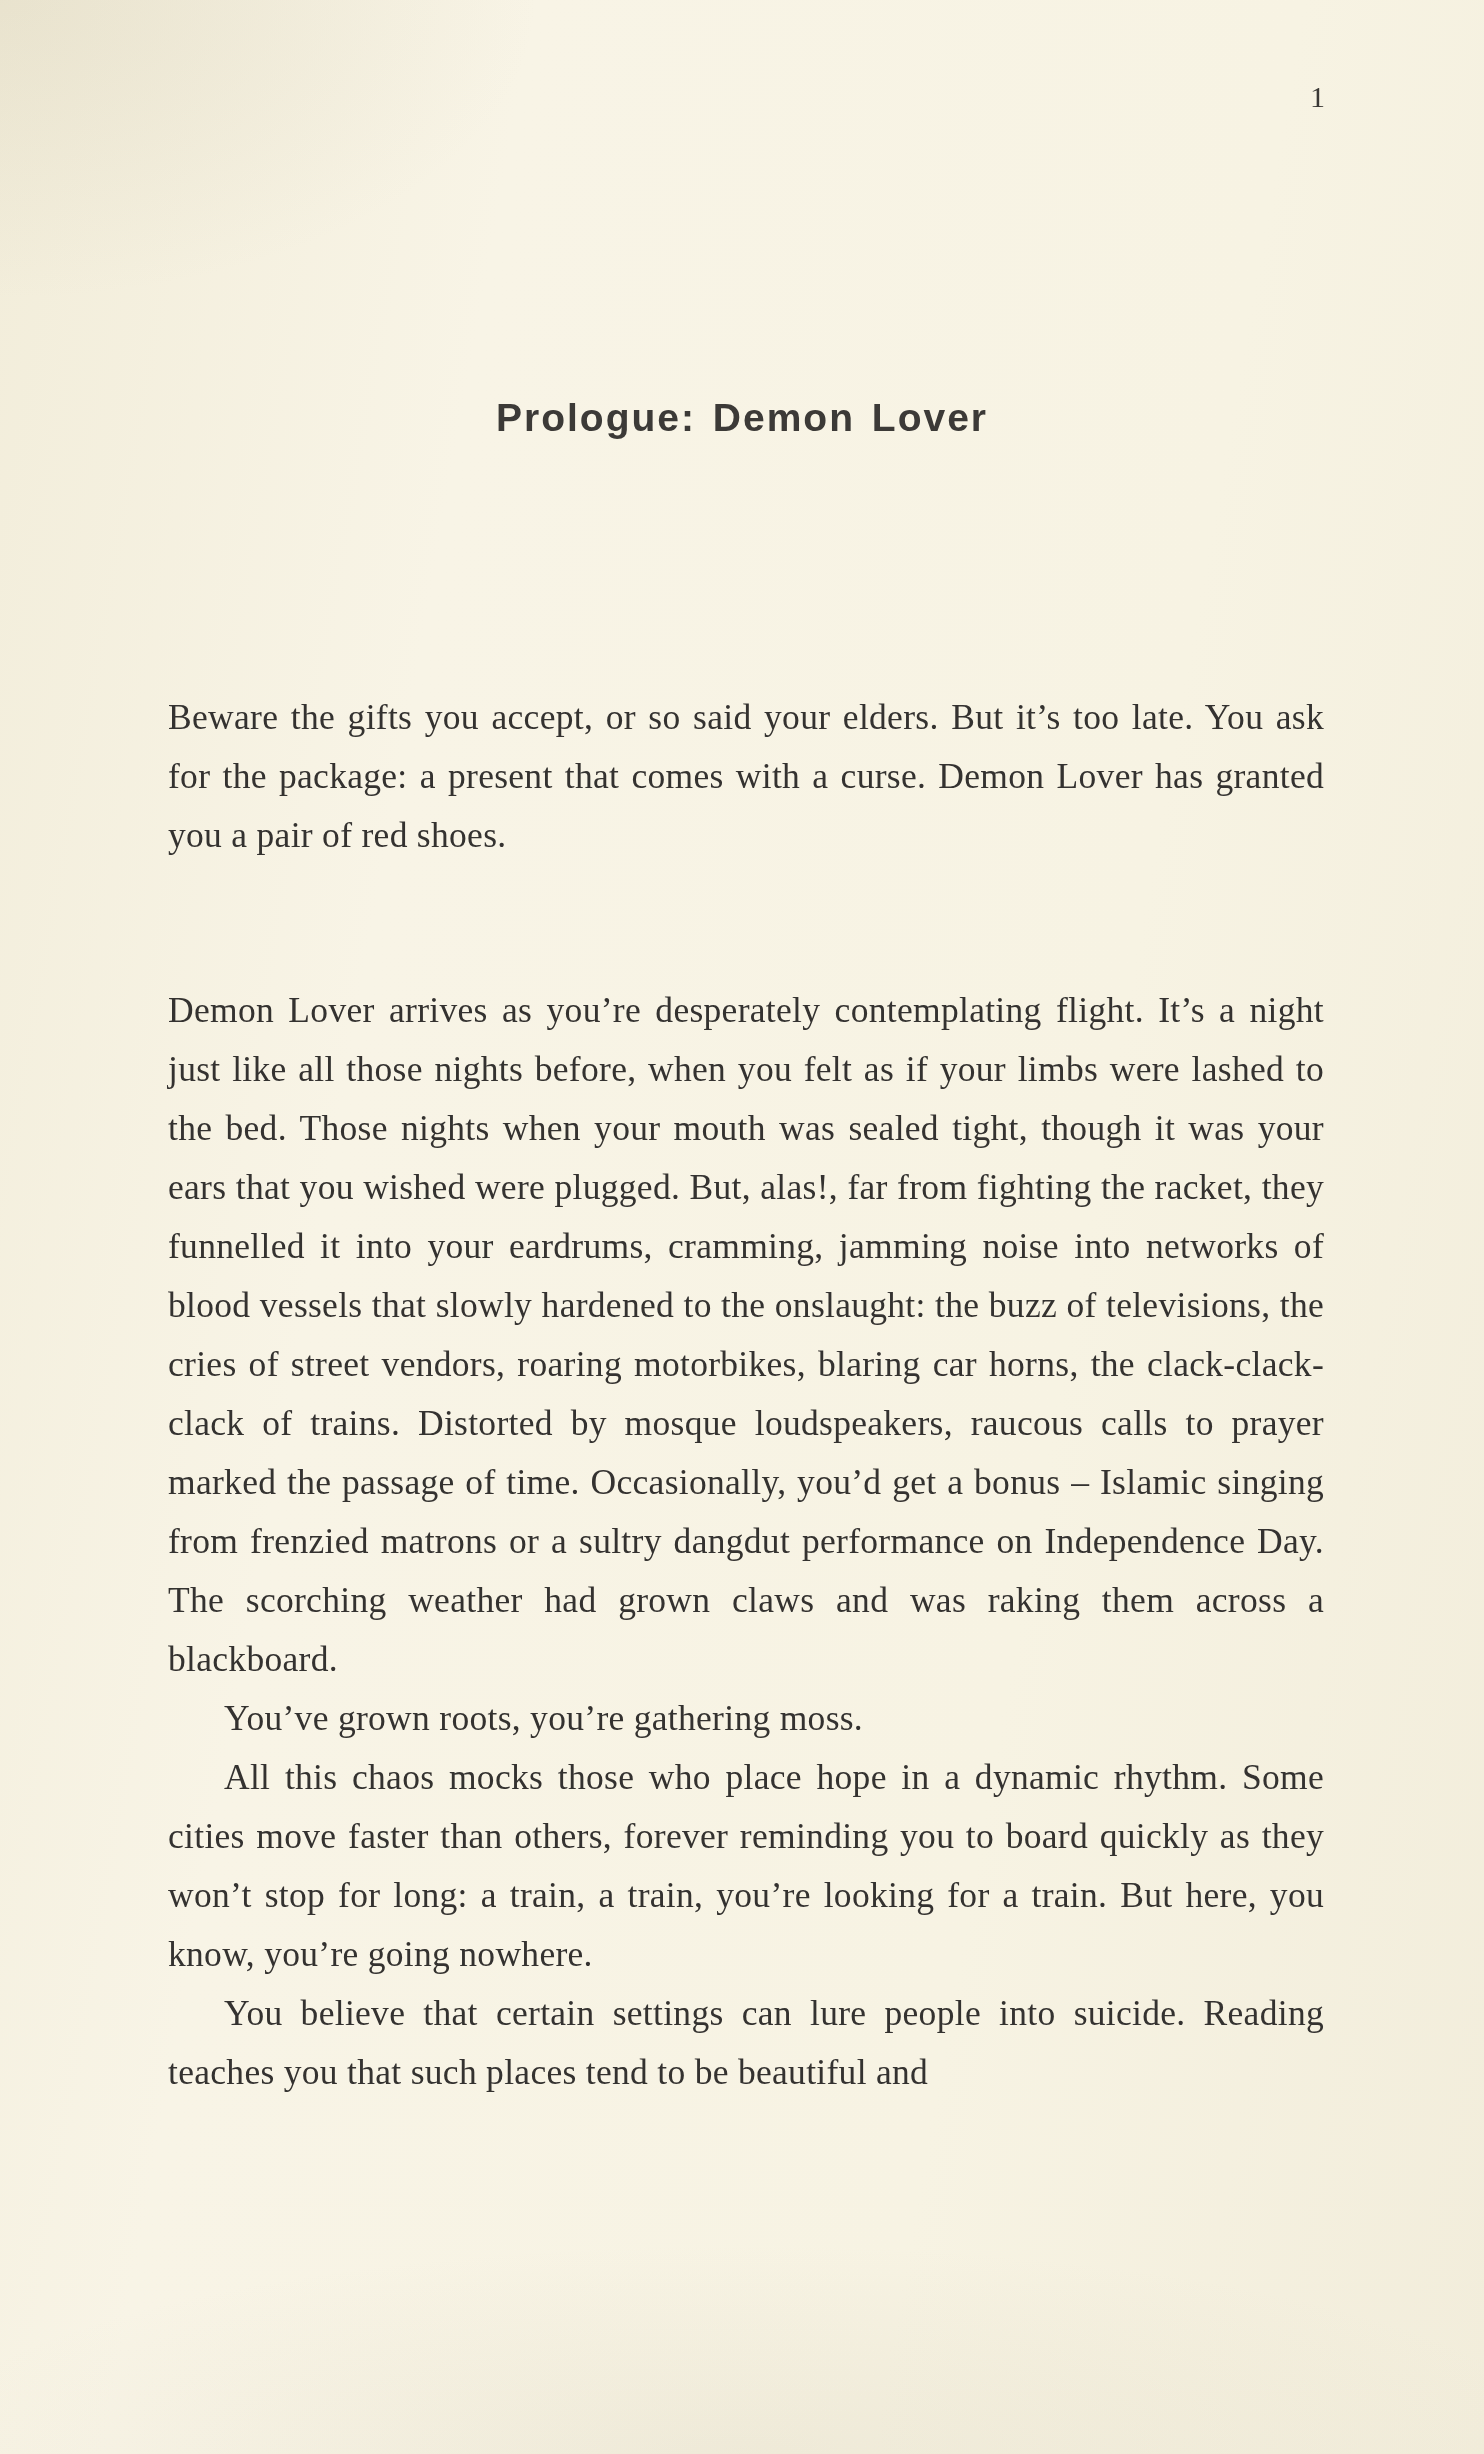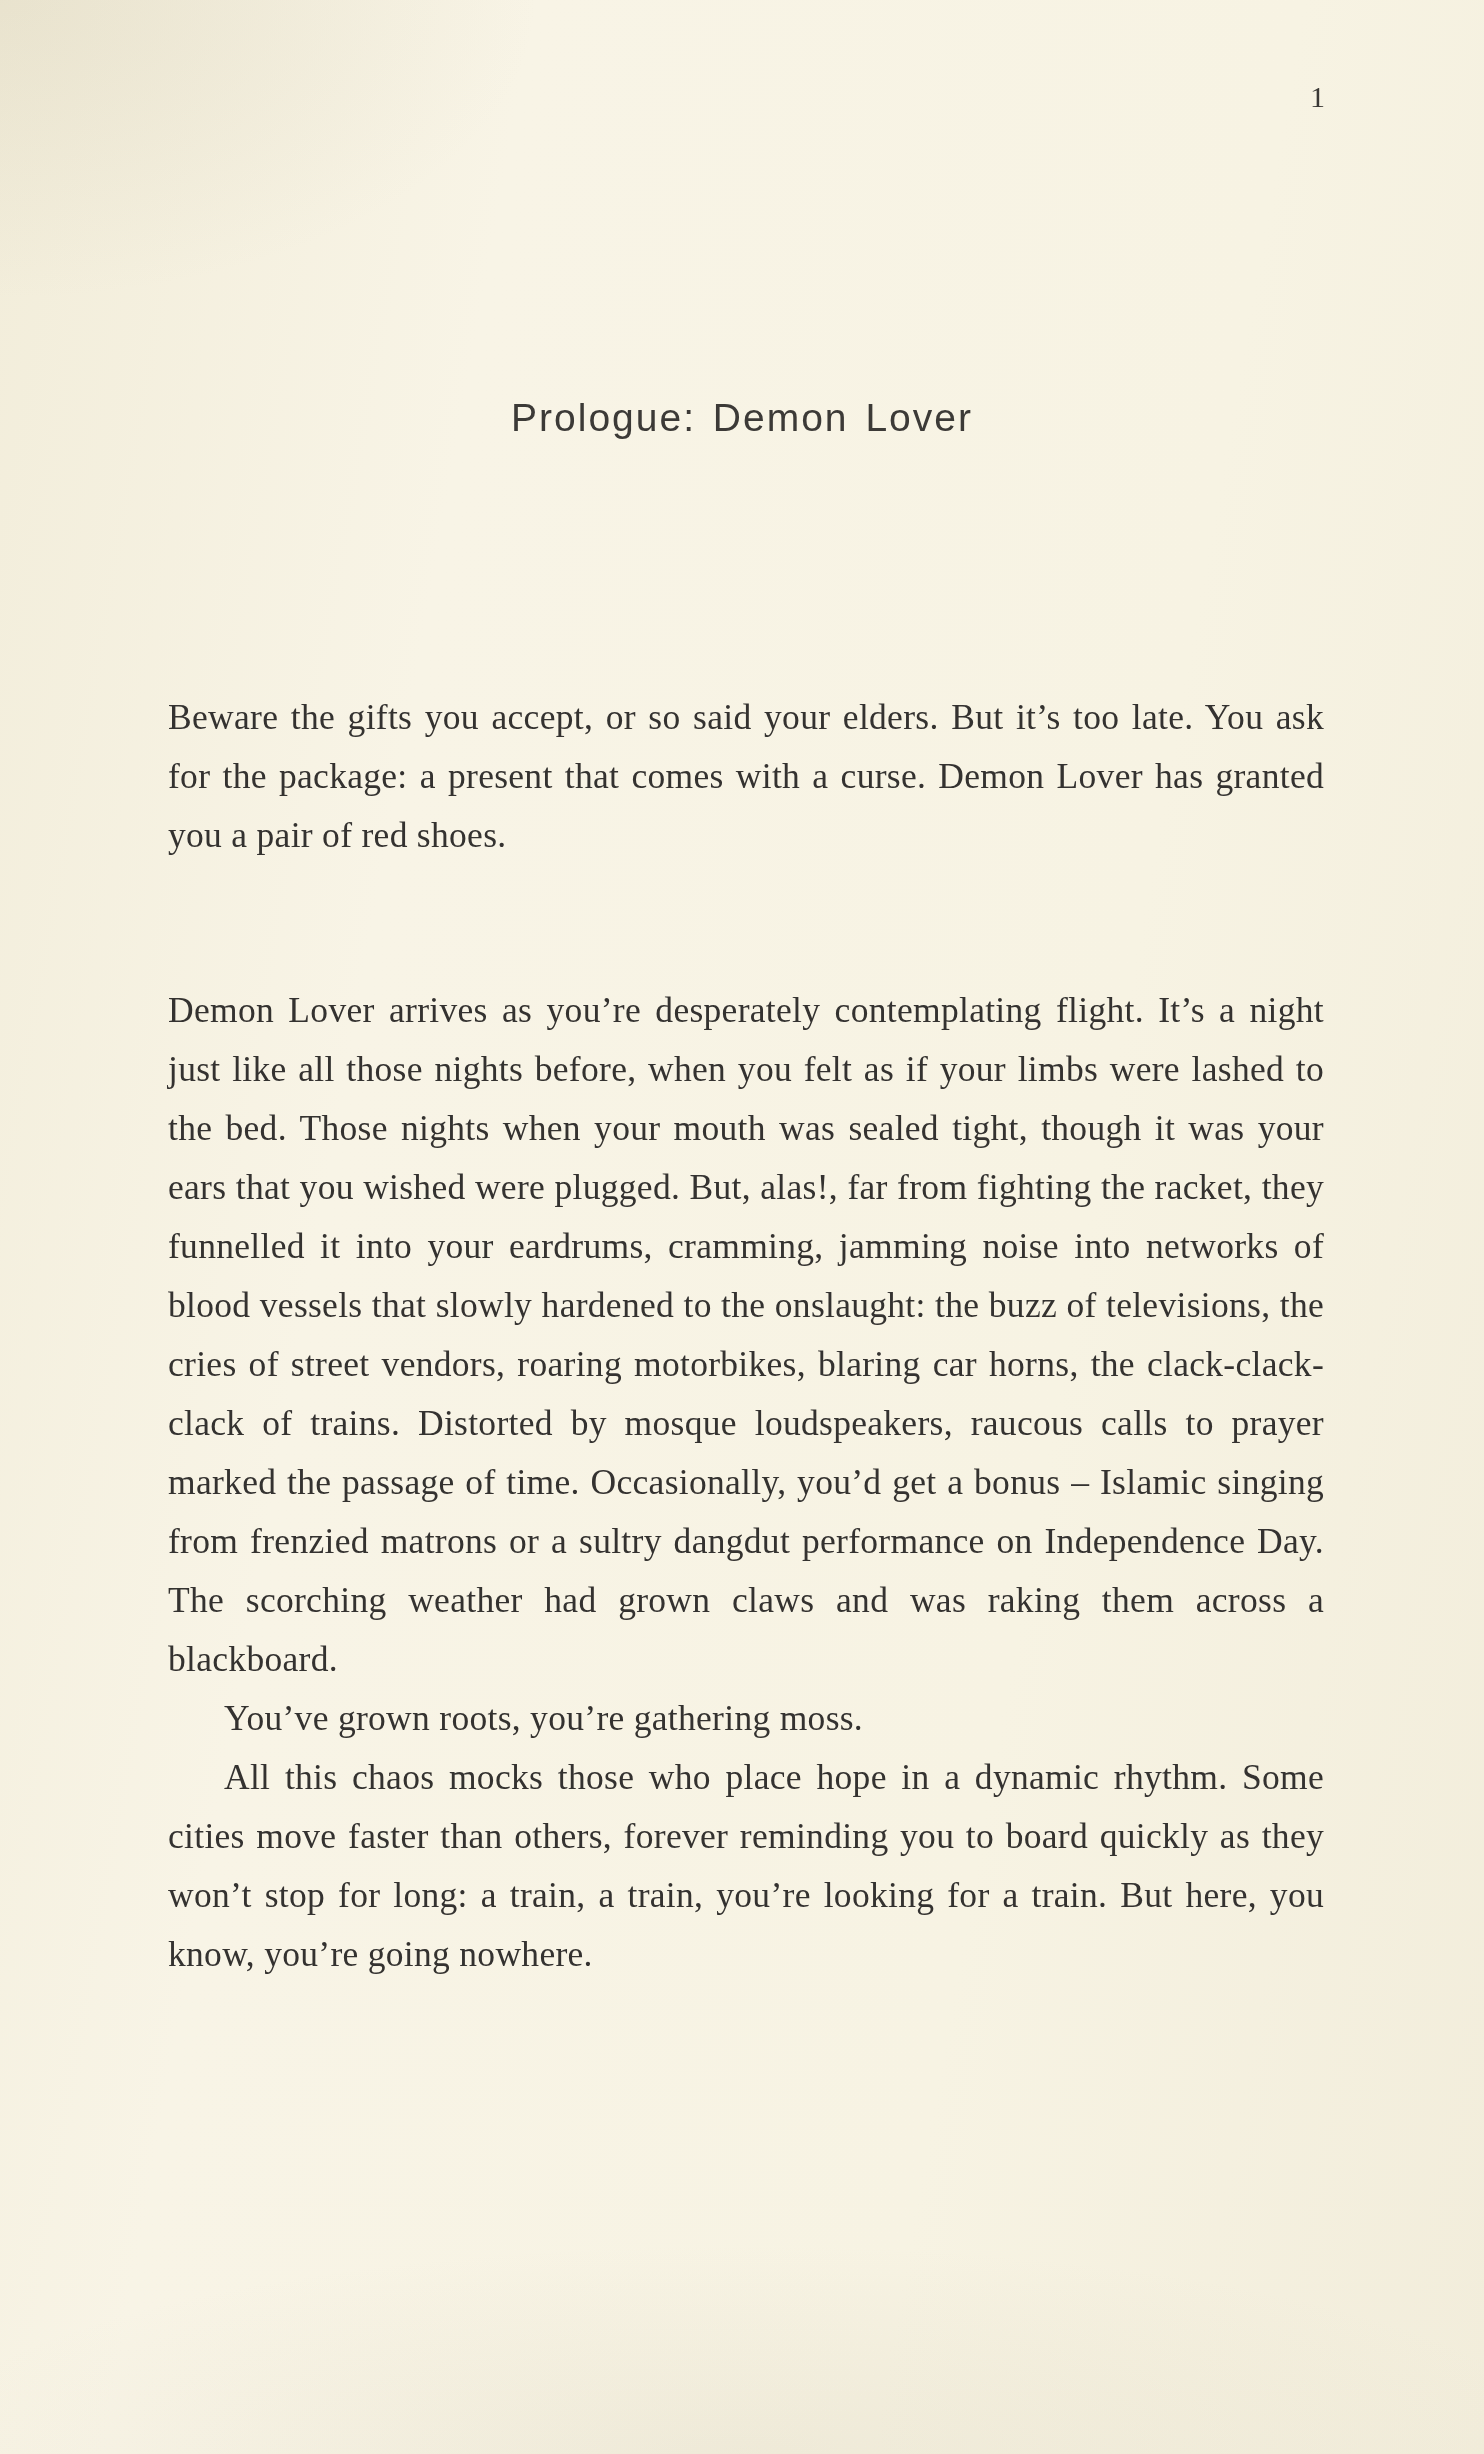--- a/index.html
+++ b/index.html
@@ -41,21 +41,21 @@
   }
 
   .chapter-title {
     position: absolute;
     top: 396px;
     left: 0;
     width: 100%;
     margin: 0;
     text-align: center;
     font-family: "Liberation Sans", sans-serif;
-    font-weight: 400;
+    font-weight: 700;
     font-size: 39px;
     letter-spacing: 2px;
     word-spacing: 4px;
     color: #3c3a37;
   }
 
   .body-text {
     position: absolute;
     top: 688px;
     left: 168px;
@@ -90,15 +90,16 @@
 
   <div class="body-text">
     <p class="para para-epigraph">Beware the gifts you accept, or so said your elders. But it’s too late. You ask for the package: a present that comes with a curse. Demon Lover has granted you a pair of red shoes.</p>
 
     <p class="para">Demon Lover arrives as you’re desperately contemplating flight. It’s a night just like all those nights before, when you felt as if your limbs were lashed to the bed. Those nights when your mouth was sealed tight, though it was your ears that you wished were plugged. But, alas!, far from fighting the racket, they funnelled it into your eardrums, cramming, jamming noise into networks of blood vessels that slowly hardened to the onslaught: the buzz of televisions, the cries of street vendors, roaring motorbikes, blaring car horns, the clack-clack-clack of trains. Distorted by mosque loudspeakers, raucous calls to prayer marked the passage of time. Occasionally, you’d get a bonus – Islamic singing from frenzied matrons or a sultry dangdut performance on Independence Day. The scorching weather had grown claws and was raking them across a blackboard.</p>
 
     <p class="para para-indent">You’ve grown roots, you’re gathering moss.</p>
 
     <p class="para para-indent">All this chaos mocks those who place hope in a dynamic rhythm. Some cities move faster than others, forever reminding you to board quickly as they won’t stop for long: a train, a train, you’re looking for a train. But here, you know, you’re going nowhere.</p>
 
+    <p class="para para-indent">You believe that certain settings can lure people into suicide. Reading teaches you that such places tend to be beautiful and</p>
   </div>
 
 </div>
 
 </body></html>

